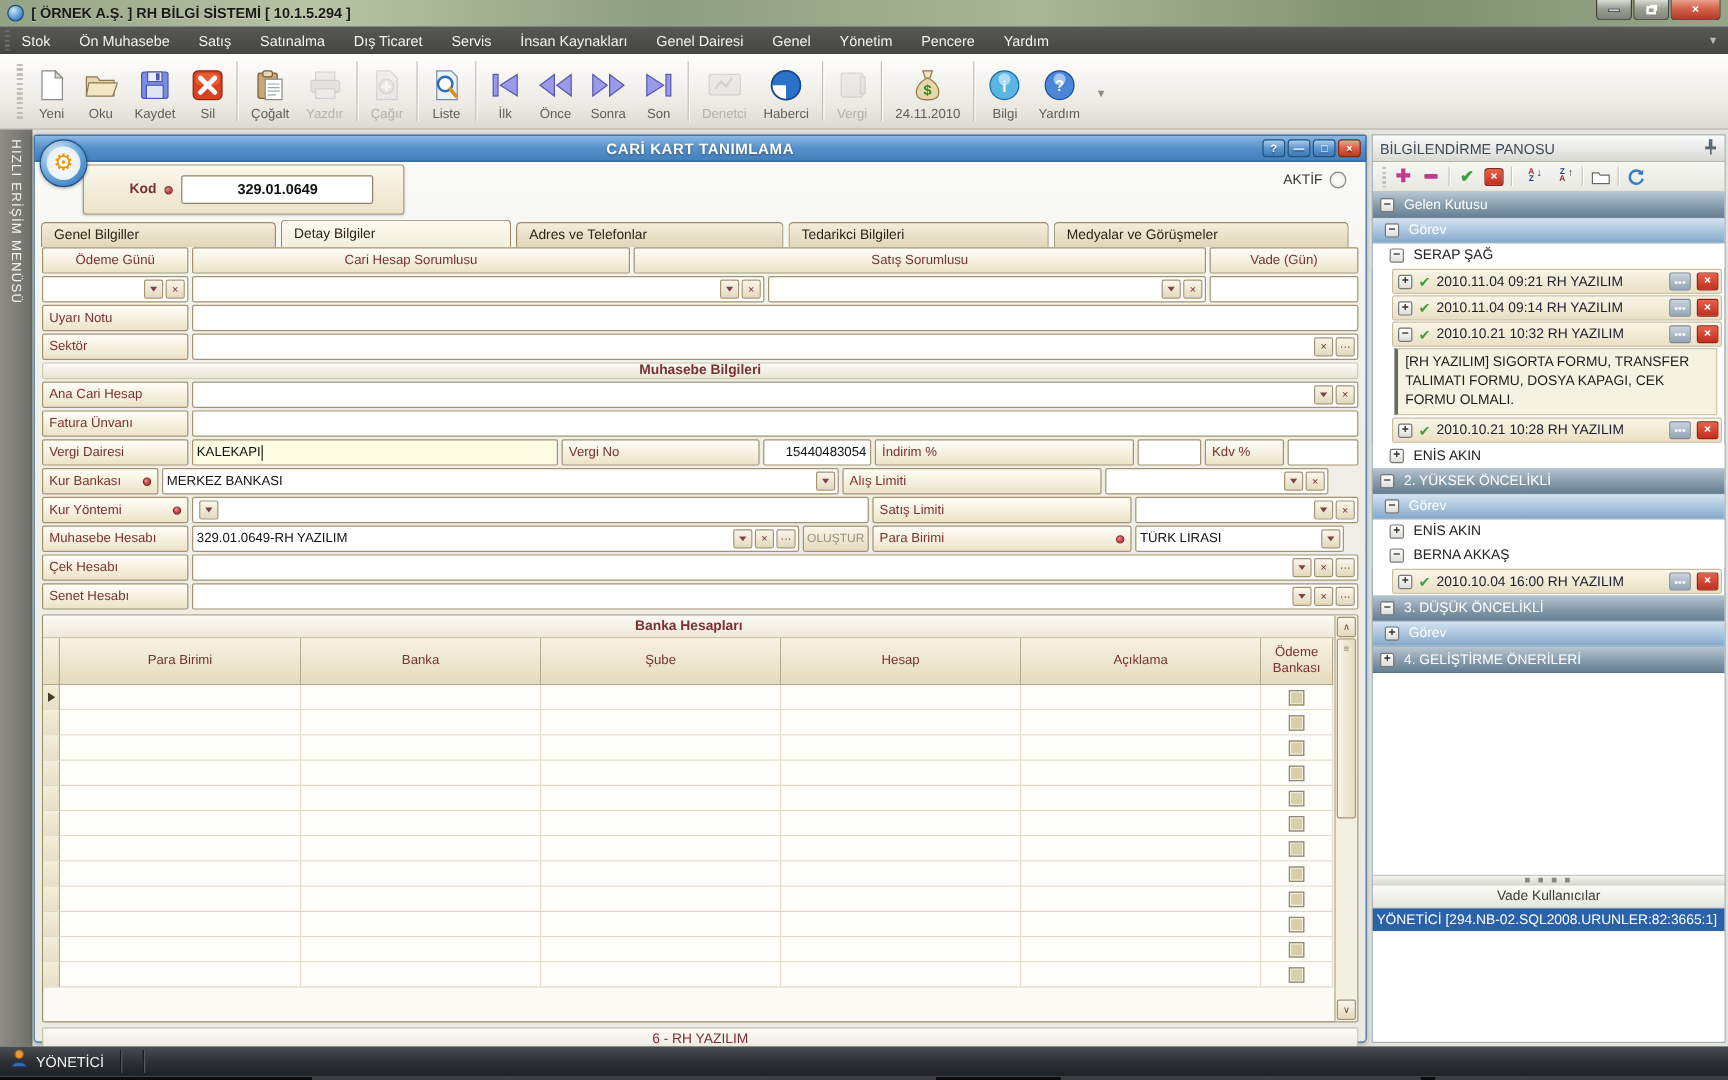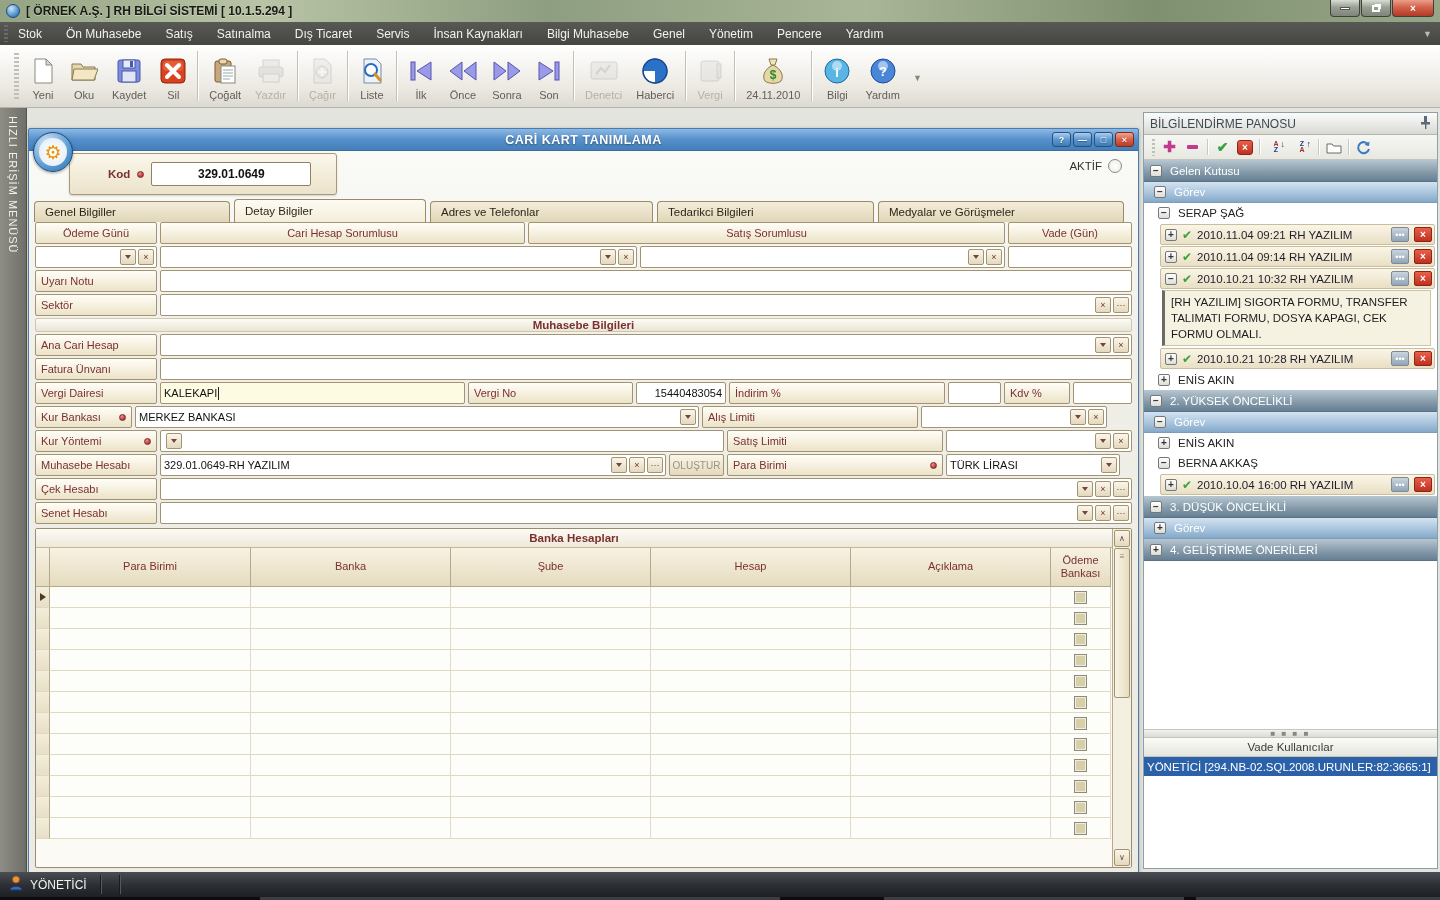--- a/index.html
+++ b/index.html
@@ -42,21 +42,21 @@
   .tsep { width:1px; height:50px; background:#c3c0b6; margin:2px 4px 0 4px; box-shadow:1px 0 0 #fff; }
   .tovf { align-self:center; color:#8a887e; font-size:9px; margin-left:6px; }
 
   
   .quickstrip { position:absolute; left:0; top:108px; width:27px; height:764px;
     background:linear-gradient(90deg,#8d8d85,#70706a); border-right:1px solid #55554f;
     display:flex; justify-content:center; padding-top:8px; }
   .quickstrip span { writing-mode:vertical-rl; font-size:11px; color:#f2f2ec; letter-spacing:1px; }
 
   
-  .formwin { position:absolute; left:28px; top:128px; width:1111px; height:757px;
+  .formwin { position:absolute; left:28px; top:112px; width:1111px; height:757px;
     border:1px solid #4a7ab0; border-radius:2px 2px 4px 4px; background:#0c4a6e; box-shadow:0 1px 4px rgba(0,0,0,.25); }
   .ftitle { height:22px; background:linear-gradient(#8db9e4,#5590cb 50%,#447fba); border-bottom:1px solid #3a6da0;
     display:flex; align-items:center; justify-content:center; position:relative; border-radius:1px 1px 0 0; }
   .ftitle .ft-text { color:#fff; font-size:12.5px; font-weight:bold; letter-spacing:.5px; text-shadow:0 1px 2px rgba(0,0,0,.4); }
   .fbtns { position:absolute; right:4px; top:3px; display:flex; gap:2px; }
   .fbtn { width:19px; height:15px; border:1px solid #24527e; border-radius:3px;
     background:linear-gradient(#aecdee,#5e97cf 50%,#3f7cb4); color:#fff; font-size:9px; font-weight:bold;
     display:flex; align-items:center; justify-content:center; text-shadow:0 1px 1px rgba(0,0,0,.4); }
   .fbtn.close { background:linear-gradient(#f0a490,#d9604a 50%,#bb3c22); border-color:#7e2a14; }
   .gearico { position:absolute; left:4px; top:3px; width:40px; height:40px; border-radius:50%; z-index:5;
@@ -206,21 +206,21 @@
 
   <div class="menubar">
     <i class="mgrip"></i>
     <span class="mitem">Stok</span>
     <span class="mitem">Ön Muhasebe</span>
     <span class="mitem">Satış</span>
     <span class="mitem">Satınalma</span>
     <span class="mitem">Dış Ticaret</span>
     <span class="mitem">Servis</span>
     <span class="mitem">İnsan Kaynakları</span>
-    <span class="mitem">Bilgi Muhasebe</span>
+    <span class="mitem">Genel Dairesi</span>
     <span class="mitem">Genel</span>
     <span class="mitem">Yönetim</span>
     <span class="mitem">Pencere</span>
     <span class="mitem">Yardım</span>
     <span class="movf">▼</span>
   </div>
 
   <div class="toolbar">
     <i class="tgrip"></i>
     <div class="tbtn">

